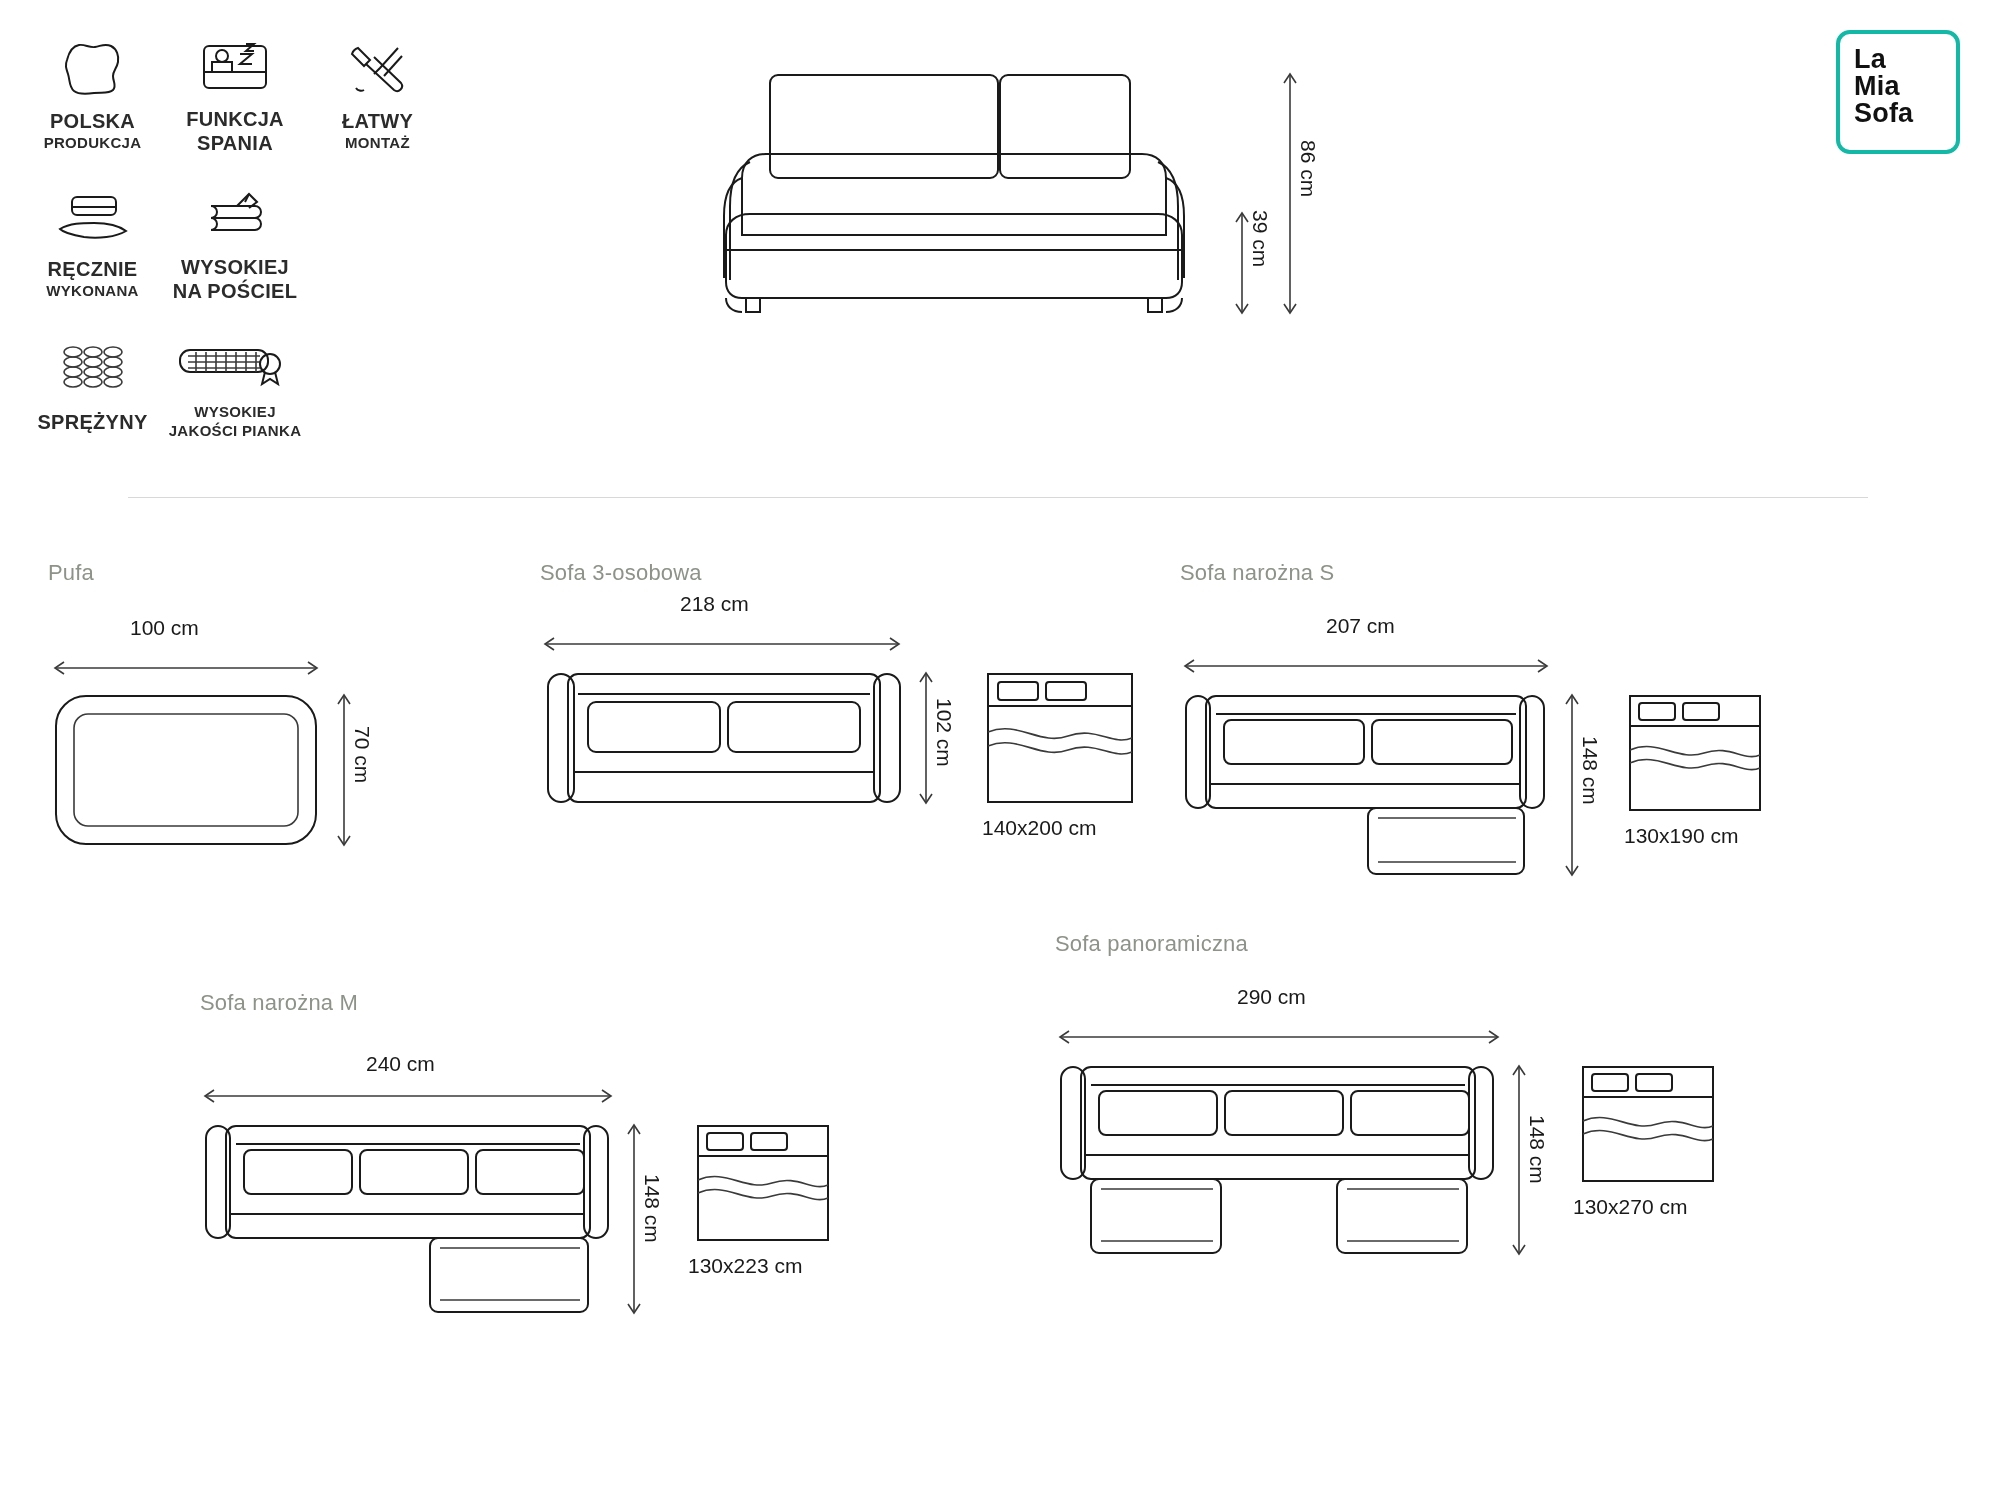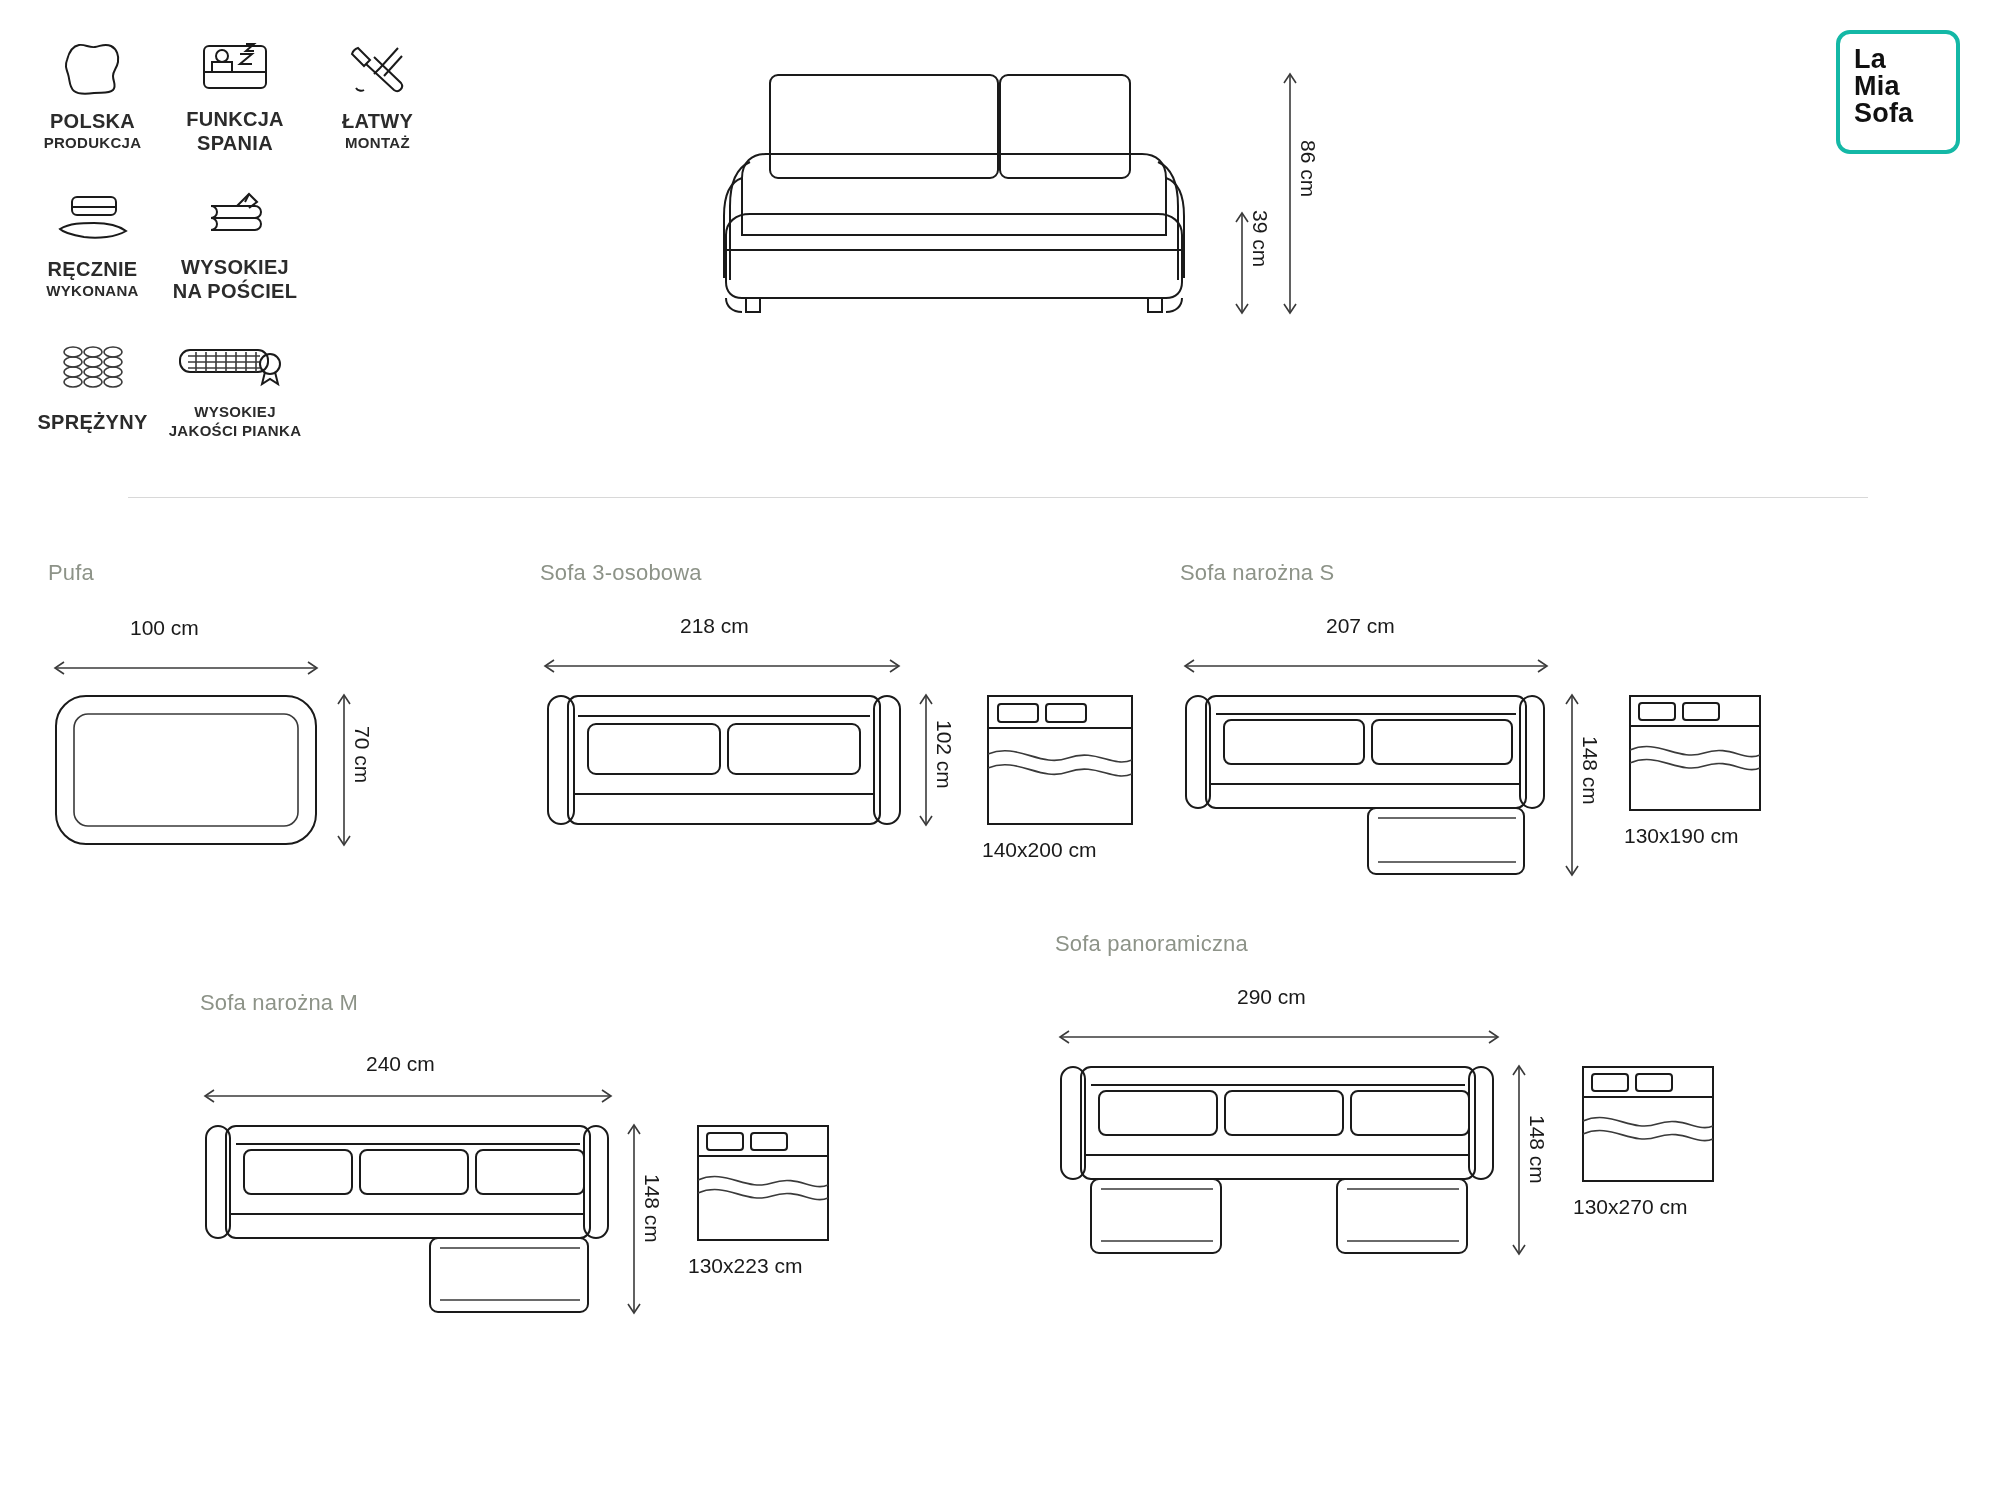--- a/index.html
+++ b/index.html
@@ -310,21 +310,21 @@
         <path class="ln-thin" d="M290 96 l6 -9 6 9"></path>
         <path class="ln-thin" d="M290 228 l6 9 6 -9"></path>
       </svg>
       <div class="dimtext" style="left:82px; top:8px;">100 cm</div>
       <div class="dimtext vert" style="left:302px; top:118px;">70 cm</div>
     </div>
   </div>
 
   <div class="variant" style="left:540px; top:560px; width:640px;">
     <div class="cap">Sofa 3-osobowa</div>
-    <div style="position:relative; margin-top:22px;">
+    <div style="position:relative; ">
       <svg width="620" height="230" viewBox="0 0 620 230">
 
         <path class="ln-thin" d="M6 58 H358"></path>
         <path class="ln-thin" d="M14 52 l-9 6 9 6"></path>
         <path class="ln-thin" d="M350 52 l9 6 -9 6"></path>
 
         <path class="ln" d="M38 88 H330 a10 10 0 0 1 10 10 V206 a10 10 0 0 1 -10 10 H38 a10 10 0 0 1 -10 -10 V98 a10 10 0 0 1 10 -10 Z"></path>
 
         <rect class="ln" x="8" y="88" width="26" height="128" rx="13"></rect>
         <rect class="ln" x="334" y="88" width="26" height="128" rx="13"></rect>

